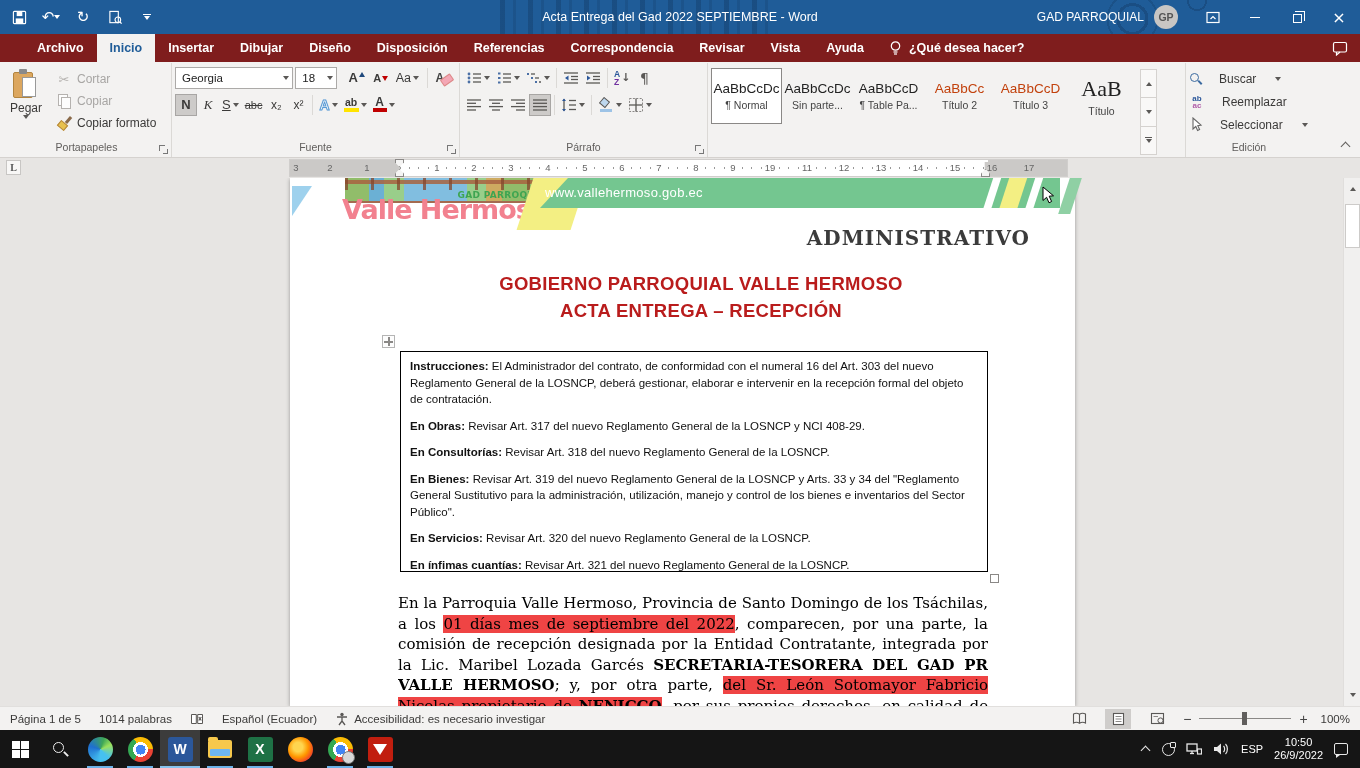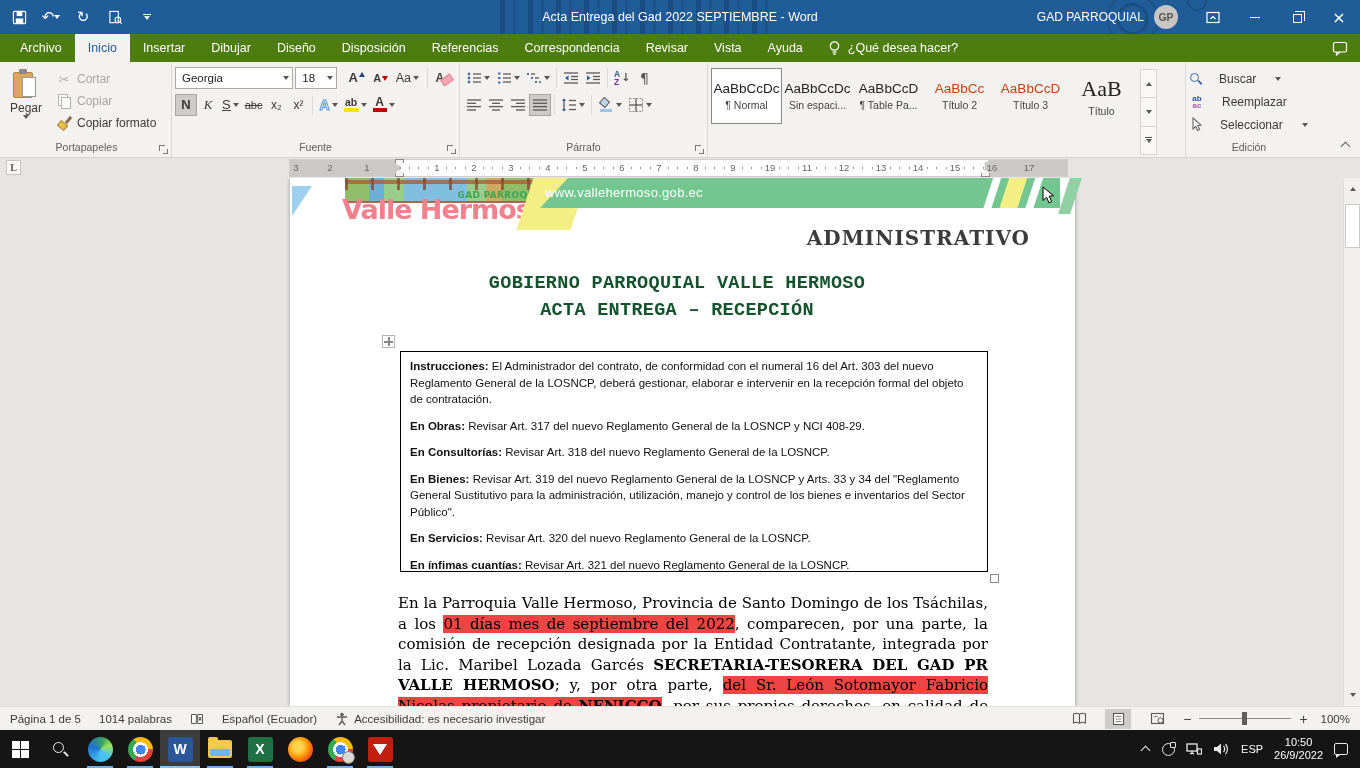--- a/index.html
+++ b/index.html
@@ -24,21 +24,21 @@
   .tb-right { position:absolute; right:0; top:0; height:34px; display:flex; align-items:center; z-index:2; }
   .account-name { font-size:12px; margin-right:10px; }
   .avatar { width:24px; height:24px; border-radius:50%; background:#c8c6c4; color:#555; font-size:10.5px; font-weight:bold; display:flex; align-items:center; justify-content:center; margin-right:14px; }
   .win-btn { width:42px; height:34px; display:flex; align-items:center; justify-content:center; color:#fff; }
   .min-glyph { width:10px; height:1px; background:#fff; display:block; }
   .restore-glyph { position:relative; width:9px; height:9px; border:1px solid #fff; margin-top:2px; }
   .restore-glyph::before { content:''; position:absolute; left:1px; top:-4px; width:9px; height:9px; border-top:1px solid #fff; border-right:1px solid #fff; }
   .close-glyph { font-size:16px; font-family:"DejaVu Sans", sans-serif; }
 
   
-  .tabrow { position:relative; height:28px; background:#4d7c0f; display:flex; align-items:stretch; padding-left:7px; }
+  .tabrow { position:relative; height:28px; background:#7f1d1d; display:flex; align-items:stretch; padding-left:24px;font-weight:bold; }
   .tab { color:#fff; font-size:12.5px; line-height:28px; padding:0 13px; }
   .tab.active { background:#f3f2f1; color:#1f5c98; }
   .tellme { display:flex; align-items:center; gap:7px; color:#fff; font-size:12.5px; padding:0 12px; }
   .comment-btn { position:absolute; right:12px; top:0; height:28px; display:flex; align-items:center; }
 
   
   .ribbon { position:relative; height:96px; background:#f3f2f1; border-bottom:1px solid #d5d2cf; display:flex; padding:1px 0 0 2px; }
   .rgroup { position:relative; border-right:1px solid #dbd9d6; display:flex; flex-direction:column; padding:2px 3px 0 3px; }
   .rg-body { flex:1; position:relative; }
   .rg-foot { height:17px; text-align:center; font-size:10.5px; color:#605e5c; position:relative; line-height:15px; }
@@ -158,21 +158,21 @@
   .yellow-stripe-big { position:absolute; left:235px; top:0; width:54px; height:52px; background:#f3ef83; transform:skewX(-18deg); }
   .green-band { position:absolute; left:250px; top:0; width:520px; height:30px; background:#74c690; clip-path:polygon(28px 0, 100% 0, 100% 100%, 0 100%); }
   .band-slash { position:absolute; top:-2px; height:36px; transform:skewX(-18deg); }
   .bs-w1 { left:448px; width:8px; background:#fff; }
   .bs-y1 { left:464px; width:18px; background:#f3ef83; }
   .bs-w2 { left:490px; width:8px; background:#fff; }
   .url-text { position:absolute; left:255px; top:7px; color:#fff; font-size:13px; letter-spacing:.3px; }
   .post-band-g { position:absolute; left:774px; top:0; width:12px; height:36px; background:#8fd0a4; transform:skewX(-18deg); }
   .section-label { position:absolute; right:45px; top:48px; font-family:"DejaVu Serif", serif; font-weight:bold; font-size:20px; letter-spacing:1px; color:#3b3b3b; }
 
-  .doc-titles { position:absolute; left:92px; top:92px; width:590px; text-align:center; font-family:Liberation Mono, monospace; font-weight:bold; color:#14532d; }
+  .doc-titles { position:absolute; left:116px; top:92px; width:590px; text-align:center; font-family:Liberation Sans, sans-serif; font-weight:bold; color:#b91c1c; }
   .doc-title-line { font-size:18.5px; line-height:27px; letter-spacing:.3px; }
 
   .move-handle { position:absolute; left:92px; top:157px; width:13px; height:13px; background:#fdfdfd; border:1px solid #b5b5b5; }
   .move-handle::before { content:''; position:absolute; left:5px; top:1px; width:1.5px; height:9px; background:#8a8886; }
   .move-handle::after { content:''; position:absolute; left:1px; top:5px; width:9px; height:1.5px; background:#8a8886; }
 
   .instr-box { position:absolute; left:110px; top:173px; width:588px; height:221px; border:1.5px solid #000; padding:6px 9px; font-size:11.5px; line-height:16.5px; color:#111; }
   .instr-box p { margin-bottom:10px; }
   .resize-handle { position:absolute; left:700px; top:396px; width:9px; height:9px; background:#fff; border:1px solid #8a8886; }
 
@@ -552,21 +552,21 @@
     </div>
 
     <div class="rgroup" style="width:478px">
       <div class="rg-body" style="display:flex">
         <div class="stylecard selected">
             <span class="st-preview">AaBbCcDc</span>
             <span class="st-name">¶ Normal</span>
           </div>
         <div class="stylecard">
             <span class="st-preview">AaBbCcDc</span>
-            <span class="st-name">Sin espaci...</span>
+            <span class="st-name">Sin parte...</span>
           </div>
         <div class="stylecard">
             <span class="st-preview">AaBbCcD</span>
             <span class="st-name">¶ Table Pa...</span>
           </div>
         <div class="stylecard">
             <span class="st-preview blue">AaBbCc</span>
             <span class="st-name">Título 2</span>
           </div>
         <div class="stylecard">

